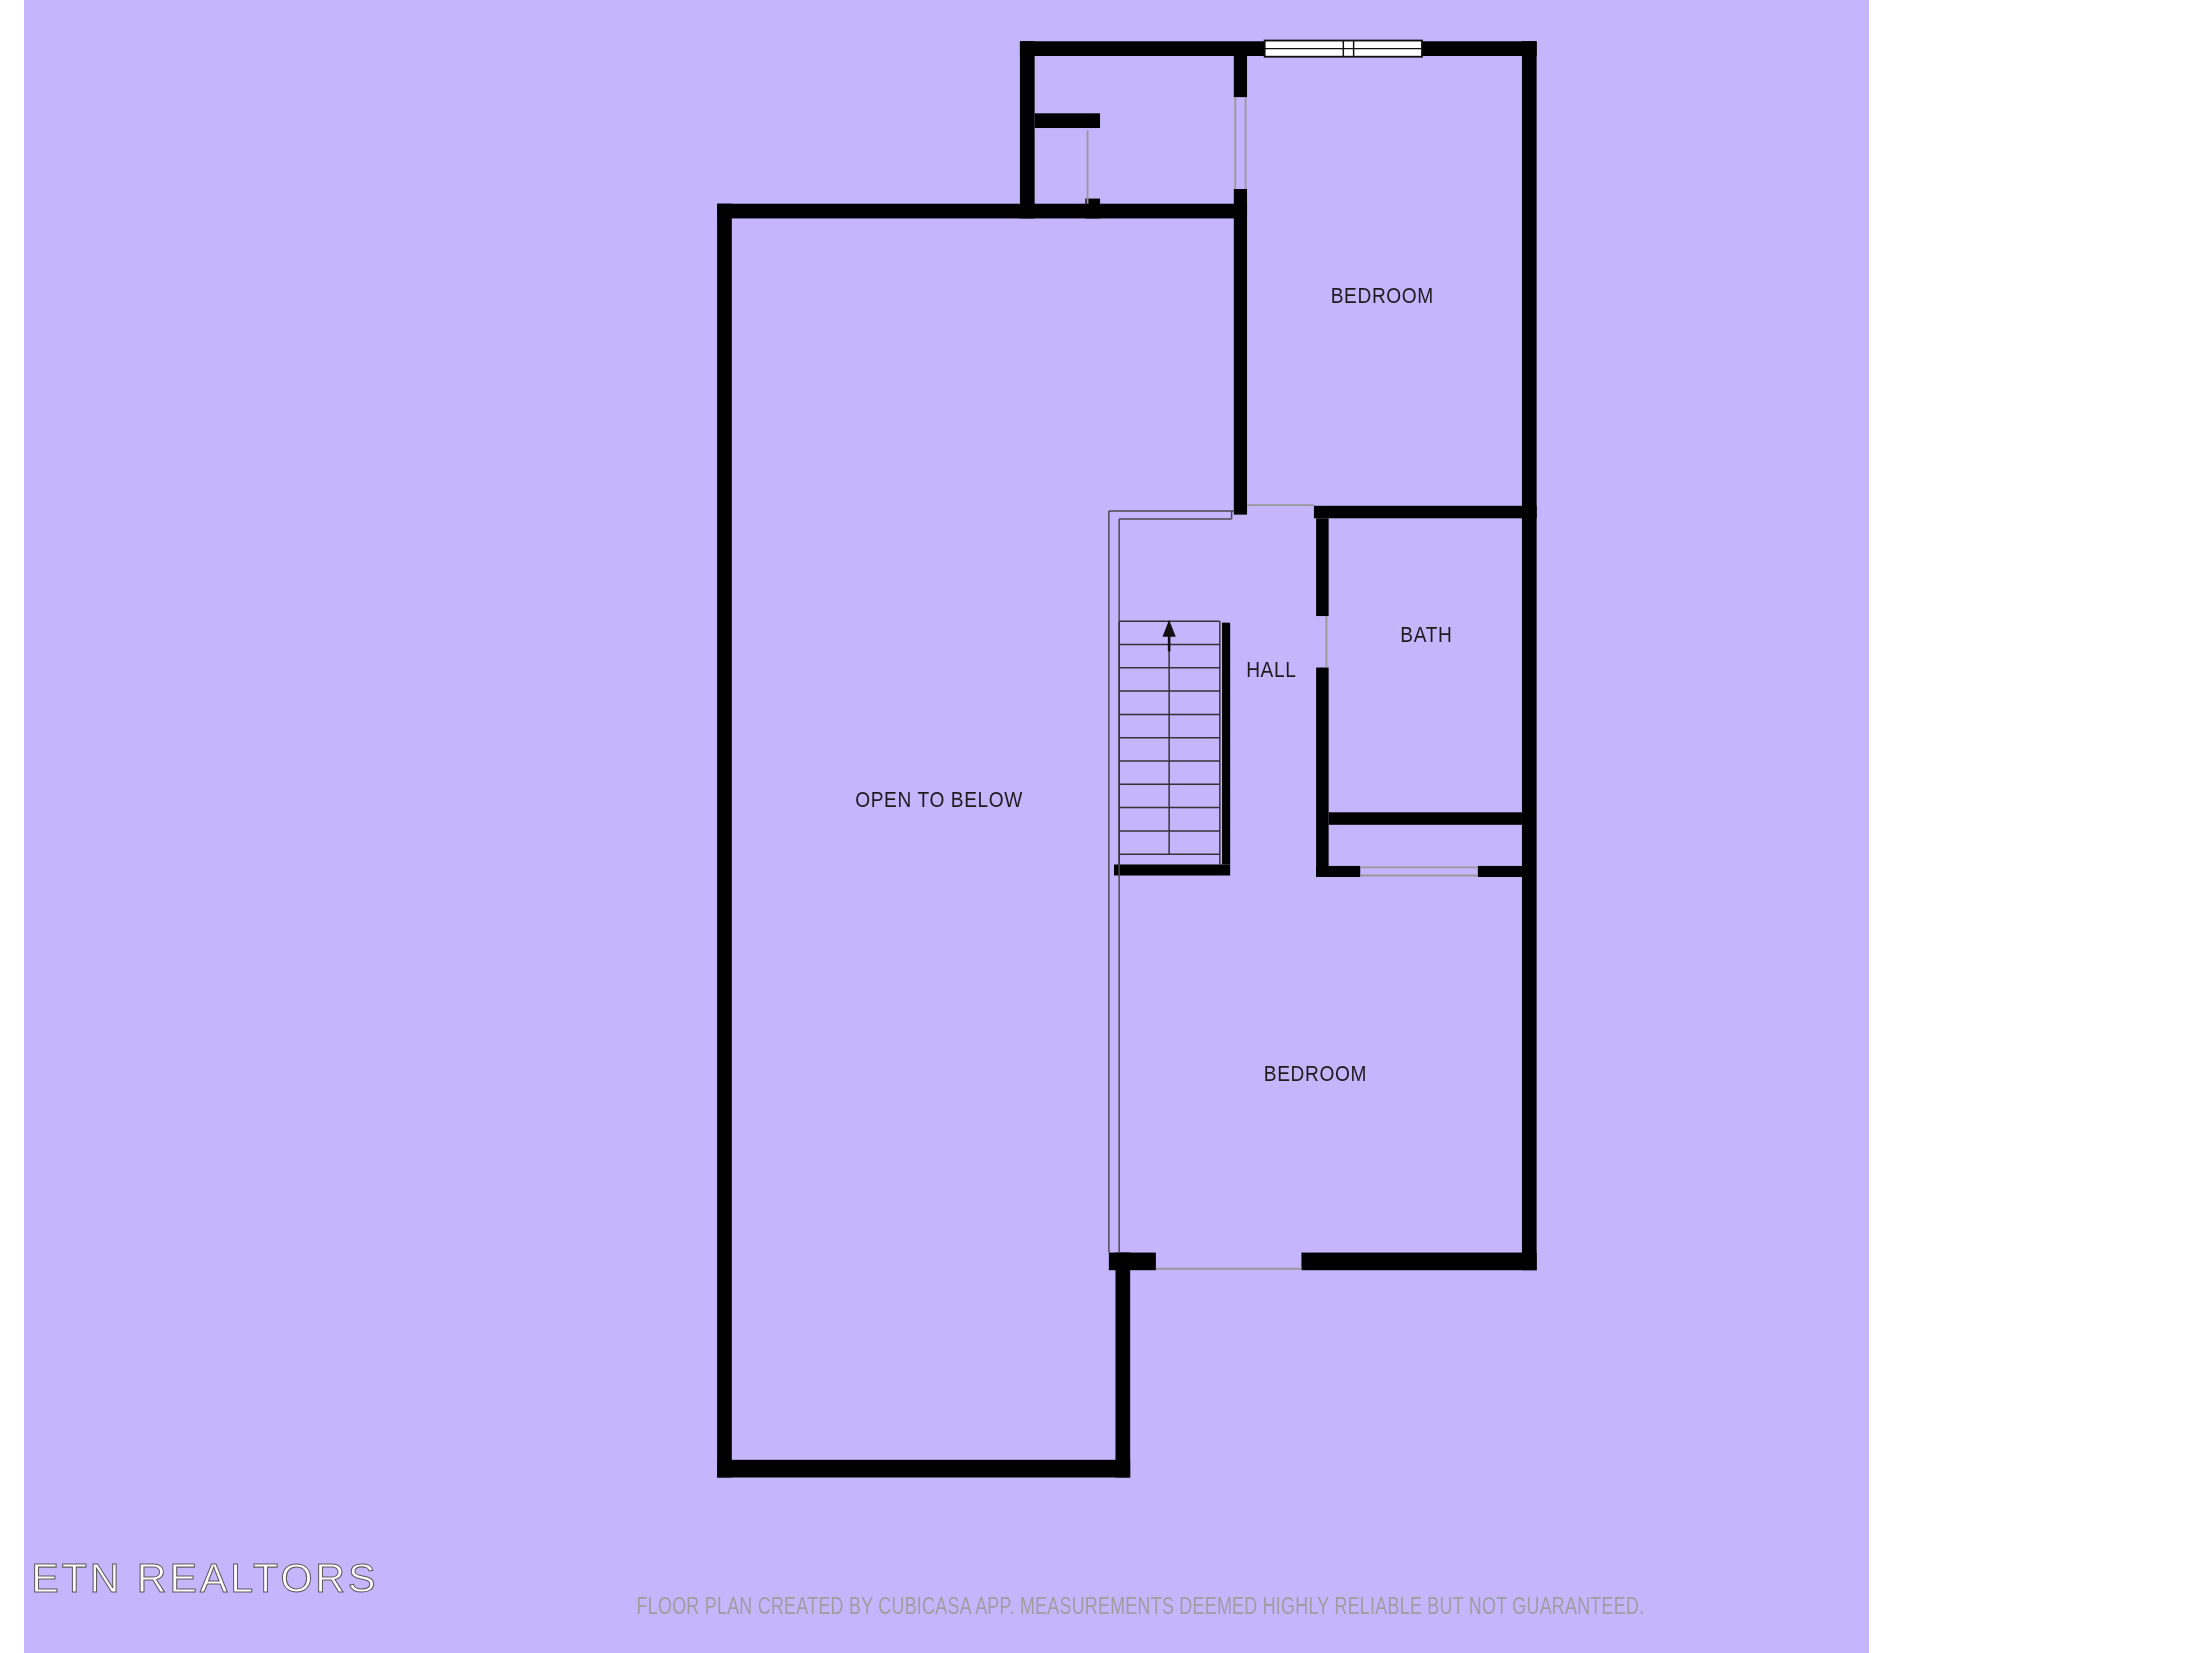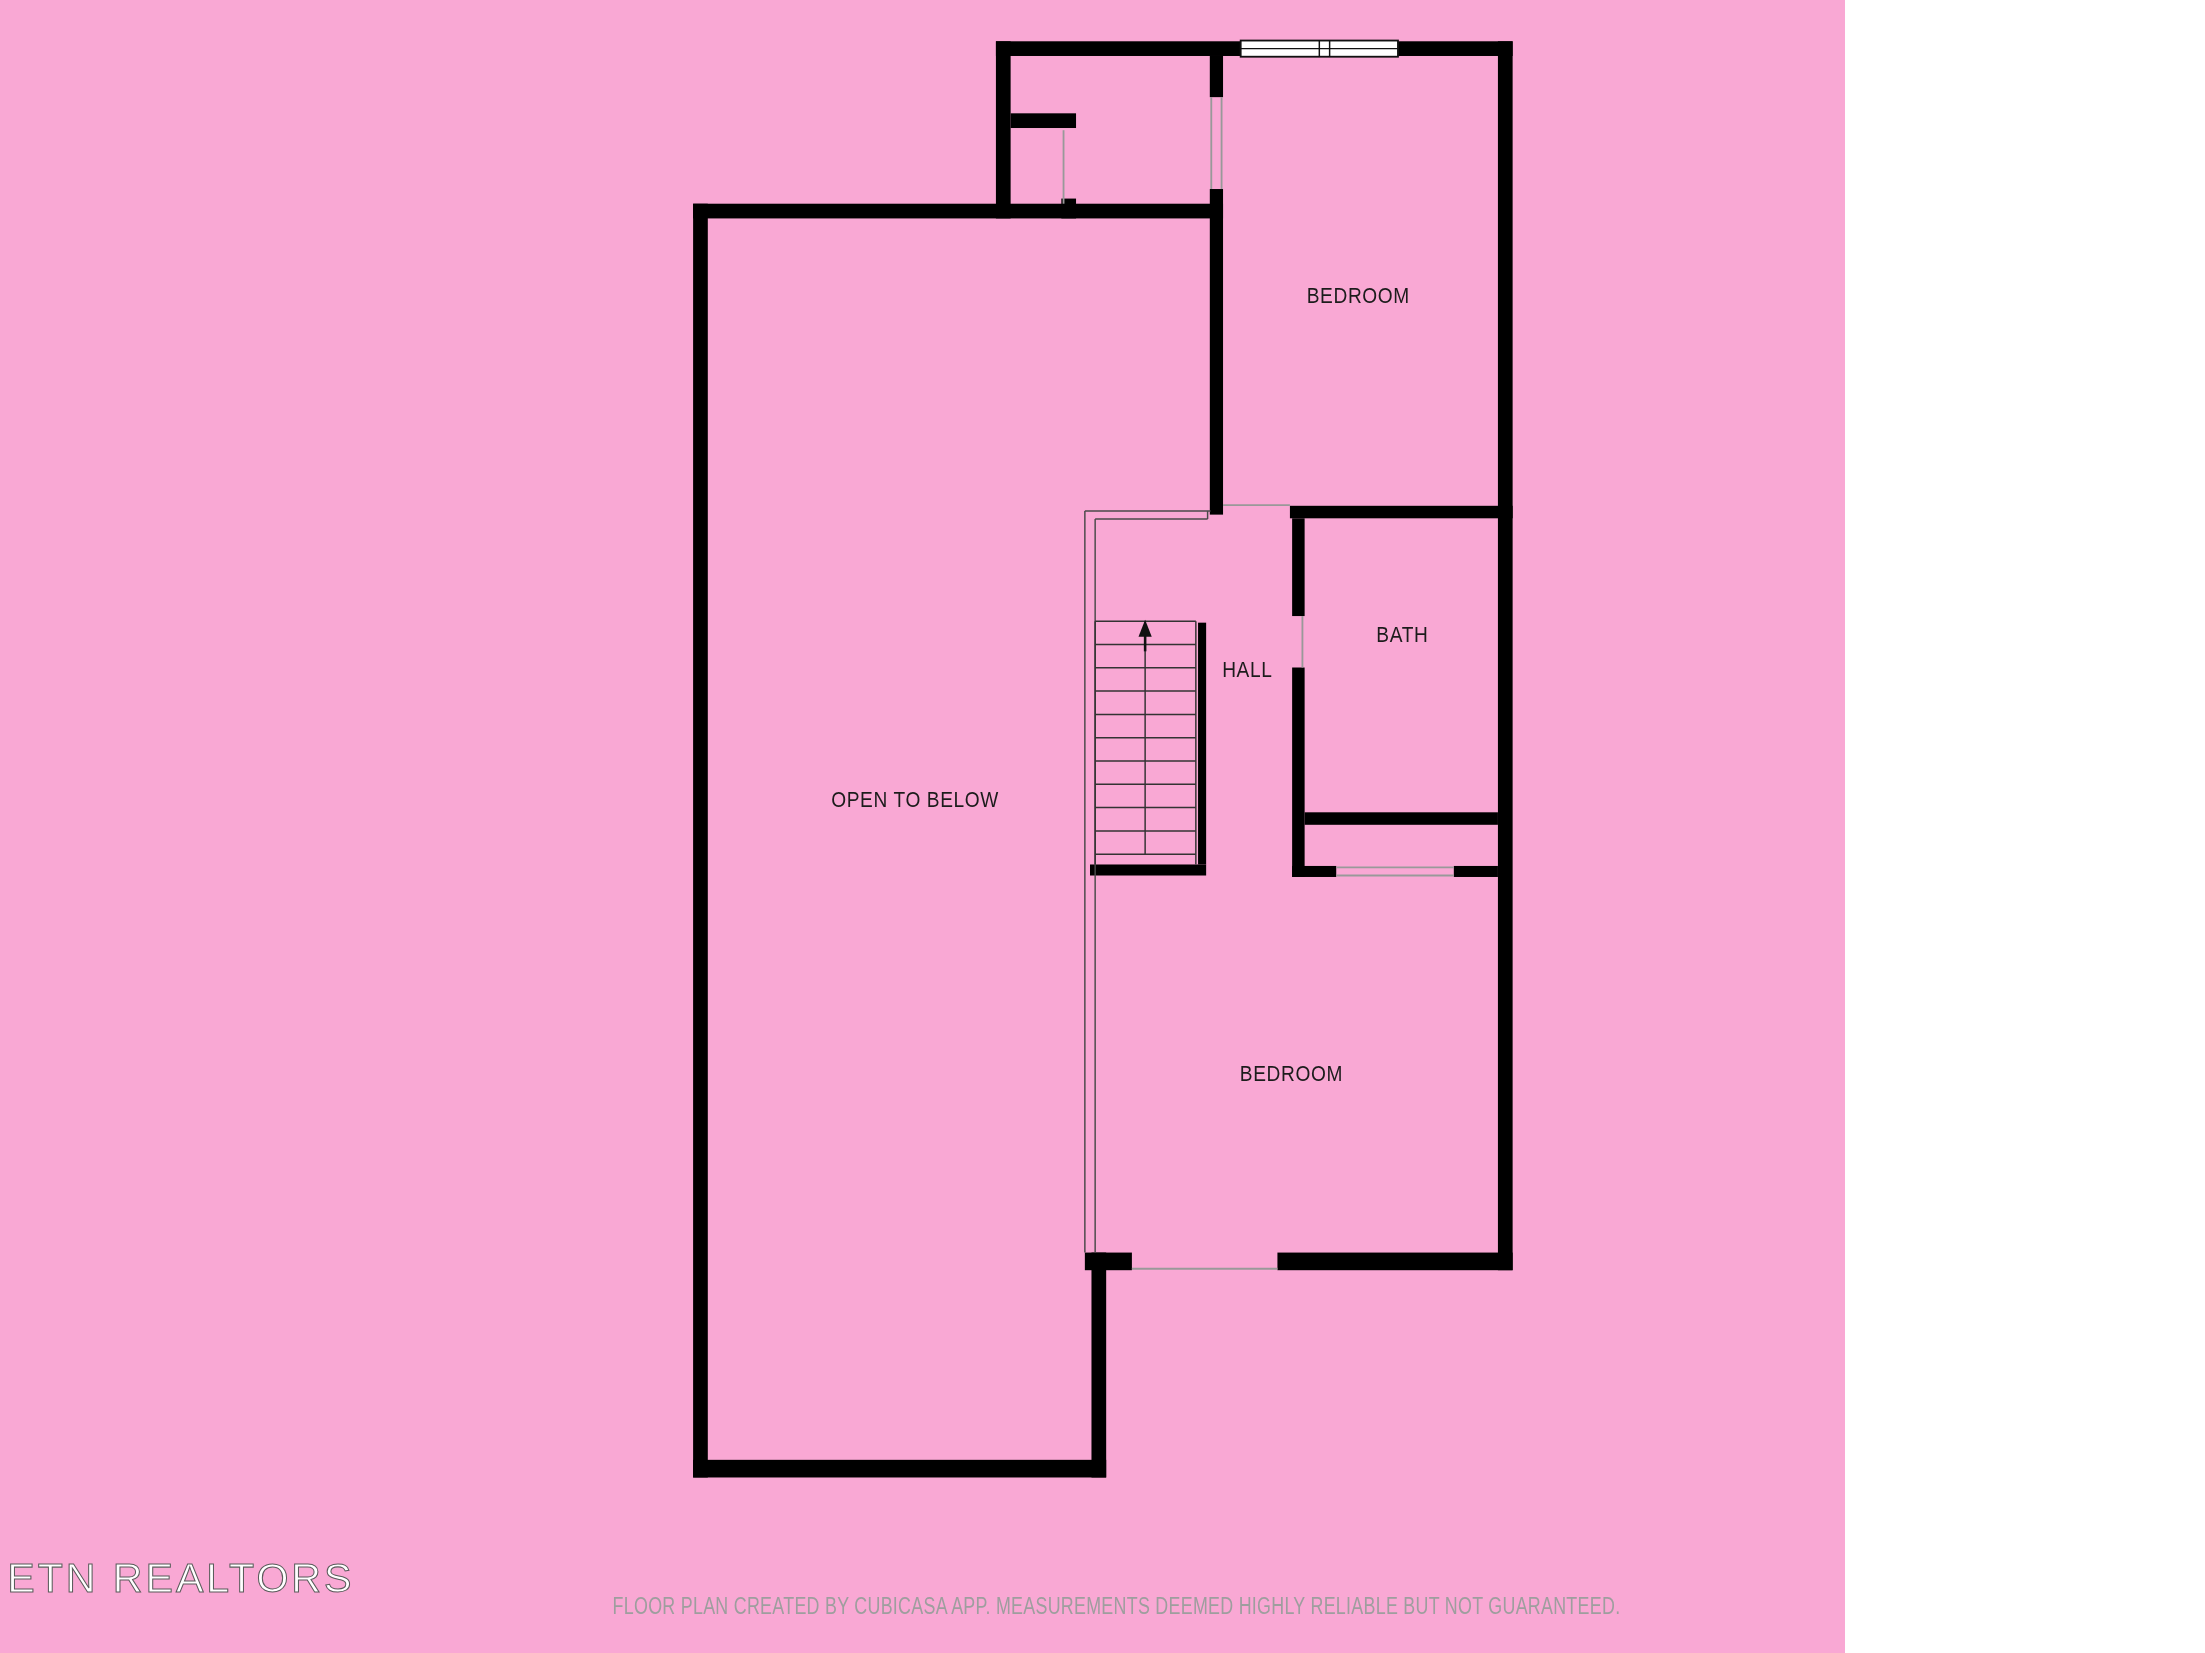--- a/index.html
+++ b/index.html
@@ -1,17 +1,17 @@
 <!DOCTYPE html>
 <html style="font-size:11.8px"><head>
 <meta charset="utf-8">
 <style>
   html,body{margin:0;padding:0;background:#ffffff;}
-  #canvas{position:relative;width:1845px;height:1654px;background:#f9a8d4;overflow:hidden;
-          font-family:"Liberation Sans", sans-serif;}
+  #canvas{position:relative;width:1845px;height:1654px;background:#c4b5fd;overflow:hidden;
+          font-family:"Liberation Sans", sans-serif;margin-left:24px;}
   svg{display:block;}
   .plan-label{font-family:"Liberation Sans",sans-serif;font-size:31px;letter-spacing:1px;
               fill:#1c1c1c;text-anchor:middle;}
   .footer-text{font-family:"Liberation Sans",sans-serif;font-size:32px;letter-spacing:0.5px;
                fill:#9e9e9e;text-anchor:middle;}
   .watermark-text{font-family:"Liberation Sans",sans-serif;font-size:56px;letter-spacing:4px;
                   fill:#ffffff;stroke:#5a5a5a;stroke-width:1.4px;}
   .wall{fill:#000000;stroke:none;}
   .thinline{stroke:#999999;stroke-width:2.5;fill:none;}
   .rail{stroke:#4a4a4a;stroke-width:2;fill:none;}

